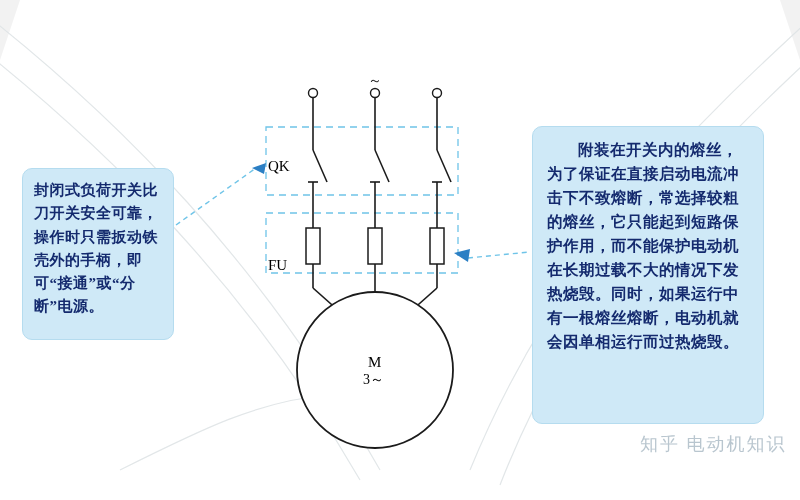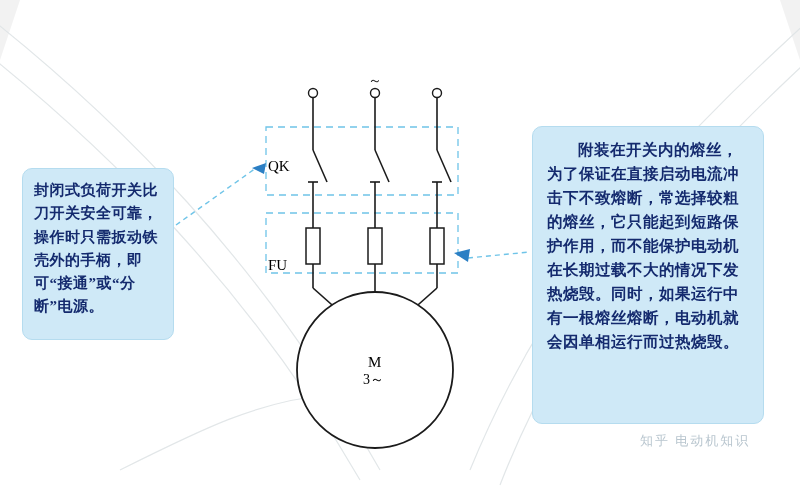--- a/index.html
+++ b/index.html
@@ -62,21 +62,21 @@
   #label-qk { left: 268px; top: 158px; }
   #label-fu { left: 268px; top: 238px; margin-top: 19px; }
   #label-m  { left: 368px; top: 354px; font-size: 15px; }
   #label-m3 { left: 363px; top: 371px; font-size: 14px; }
   #label-ac { left: 368px; top: 72px; font-size: 14px; color: #1b1b1b; }
   #watermark {
     position: absolute;
     left: 640px;
     top: 432px;
     font-family: "Liberation Serif", serif;
-    font-size: 13px;
+    font-size: 18px;
     color: #b9c6cf;
     letter-spacing: 2px;
   }
 </style>
 </head>
 <body>
 
 <div id="page">
 
   <svg class="bg-svg" viewBox="0 0 800 500">

